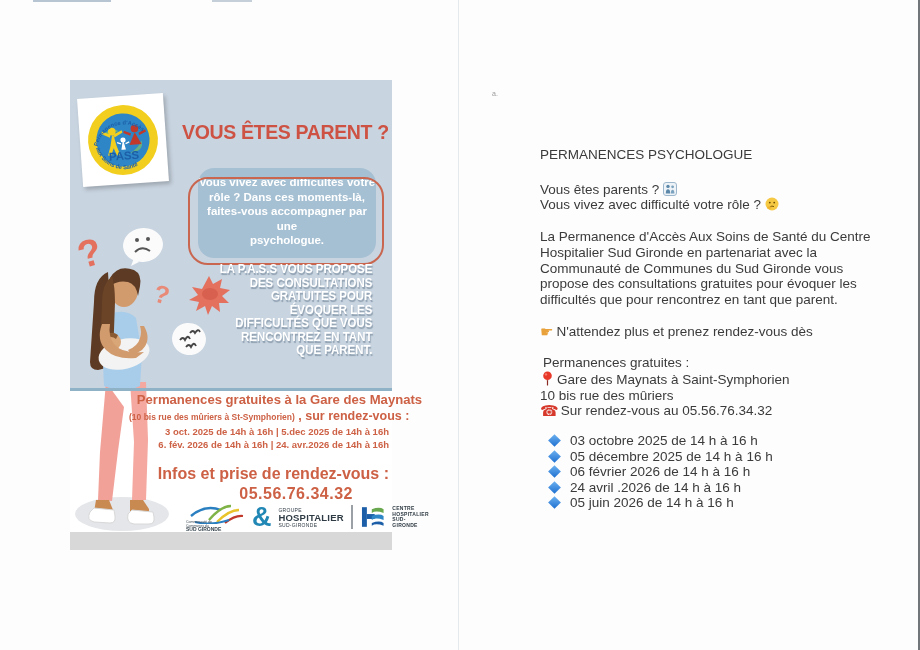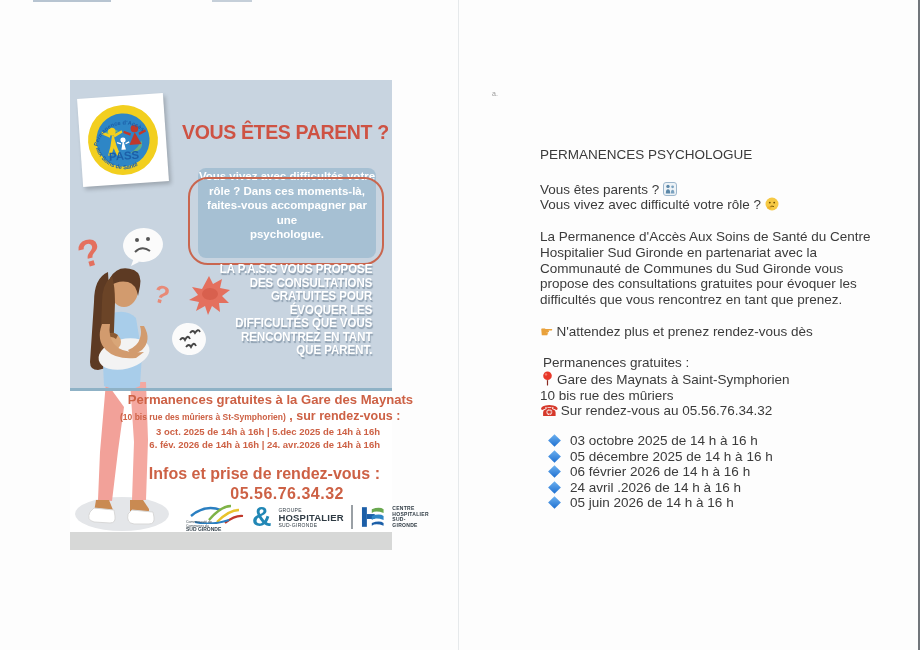--- a/index.html
+++ b/index.html
@@ -26,39 +26,39 @@
     transform:rotate(-4deg);box-shadow:2px 3px 4px rgba(0,0,0,0.22);}
   .pass-logo svg{position:absolute;left:5px;top:5px;}
 
   .flyer-title{position:absolute;left:112px;top:40px;width:215px;
     font-weight:bold;font-size:21px;letter-spacing:-0.4px;color:#ce5243;
     transform:scaleX(0.93);transform-origin:left top;white-space:nowrap;}
 
   .intro-outline{position:absolute;left:118px;top:97px;width:192px;height:84px;
     border:2px solid #c9664f;border-radius:20px;}
   .intro-box{position:absolute;left:128px;top:88px;width:178px;height:90px;
-    background:#a6c0d3;border-radius:8px;color:#fff;text-align:center;
-    font-size:11.5px;line-height:14.5px;font-weight:bold;padding-top:1px;box-sizing:border-box;}
+    background:#a6c0d3;border-radius:16px;color:#fff;text-align:center;
+    font-size:11.5px;line-height:14.5px;font-weight:bold;padding-top:7px;box-sizing:border-box;}
 
   .headline{position:absolute;right:20px;top:182px;text-align:right;color:#ffffff;
     font-weight:bold;font-size:13px;line-height:13.5px;
     transform:scaleX(0.88);transform-origin:right top;
     text-shadow:1px 1.5px 1px rgba(96,116,136,0.55);white-space:nowrap;}
 
   .qmark-large{position:absolute;left:8px;top:152px;font-size:38px;font-weight:bold;
     color:#e4705e;transform:rotate(-16deg);}
   .qmark-small{position:absolute;left:84px;top:200px;font-size:25px;font-weight:bold;
     color:#e88a77;transform:rotate(14deg);}
   .decor{position:absolute;}
   .sad-bubble{left:50px;top:146px;}
   .splat{left:114px;top:192px;}
   .scribble-bubble{left:98px;top:240px;}
   .woman{position:absolute;left:2px;top:182px;}
 
-  .orange-block{position:absolute;right:12px;top:312px;width:260px;text-align:right;
+  .orange-block{position:absolute;right:3px;top:312px;width:260px;text-align:right;
     color:#cd6145;white-space:nowrap;}
   .perm-title{font-size:13.5px;font-weight:bold;transform:scaleX(0.97);transform-origin:right;}
   .perm-sub{margin-top:2px;font-size:12.5px;font-weight:bold;}
   .perm-sub .small{font-size:8.5px;font-weight:bold;margin-top:22px;}
   .perm-dates{margin-top:2px;font-size:9.5px;font-weight:bold;line-height:13px;}
   .infos-label{margin-top:14px;font-size:16px;font-weight:bold;}
   .phone-big{margin-top:2px;font-size:16px;font-weight:bold;letter-spacing:0.5px;padding-right:36px;}
 
   .footer-logos{position:absolute;left:116px;top:422px;display:flex;align-items:center;gap:7px;}
   .org1{position:relative;width:60px;height:30px;}
@@ -277,21 +277,21 @@
     </svg>
   </div>
 
   <div class="p2-gap"></div>
 
   <div>
     <div>La Permanence d'Accès Aux Soins de Santé du Centre</div>
     <div>Hospitalier Sud Gironde en partenariat avec la</div>
     <div>Communauté de Communes du Sud Gironde vous</div>
     <div>propose des consultations gratuites pour évoquer les</div>
-    <div>difficultés que vous rencontrez en tant que prenez.</div>
+    <div>difficultés que pour rencontrez en tant que parent.</div>
   </div>
 
   <div class="p2-gap"></div>
 
   <div>
     <div><span class="hand-icon">☛</span><span>N'attendez plus et prenez rendez-vous dès</span></div>
   </div>
 
   <div class="p2-gap"></div>
 

